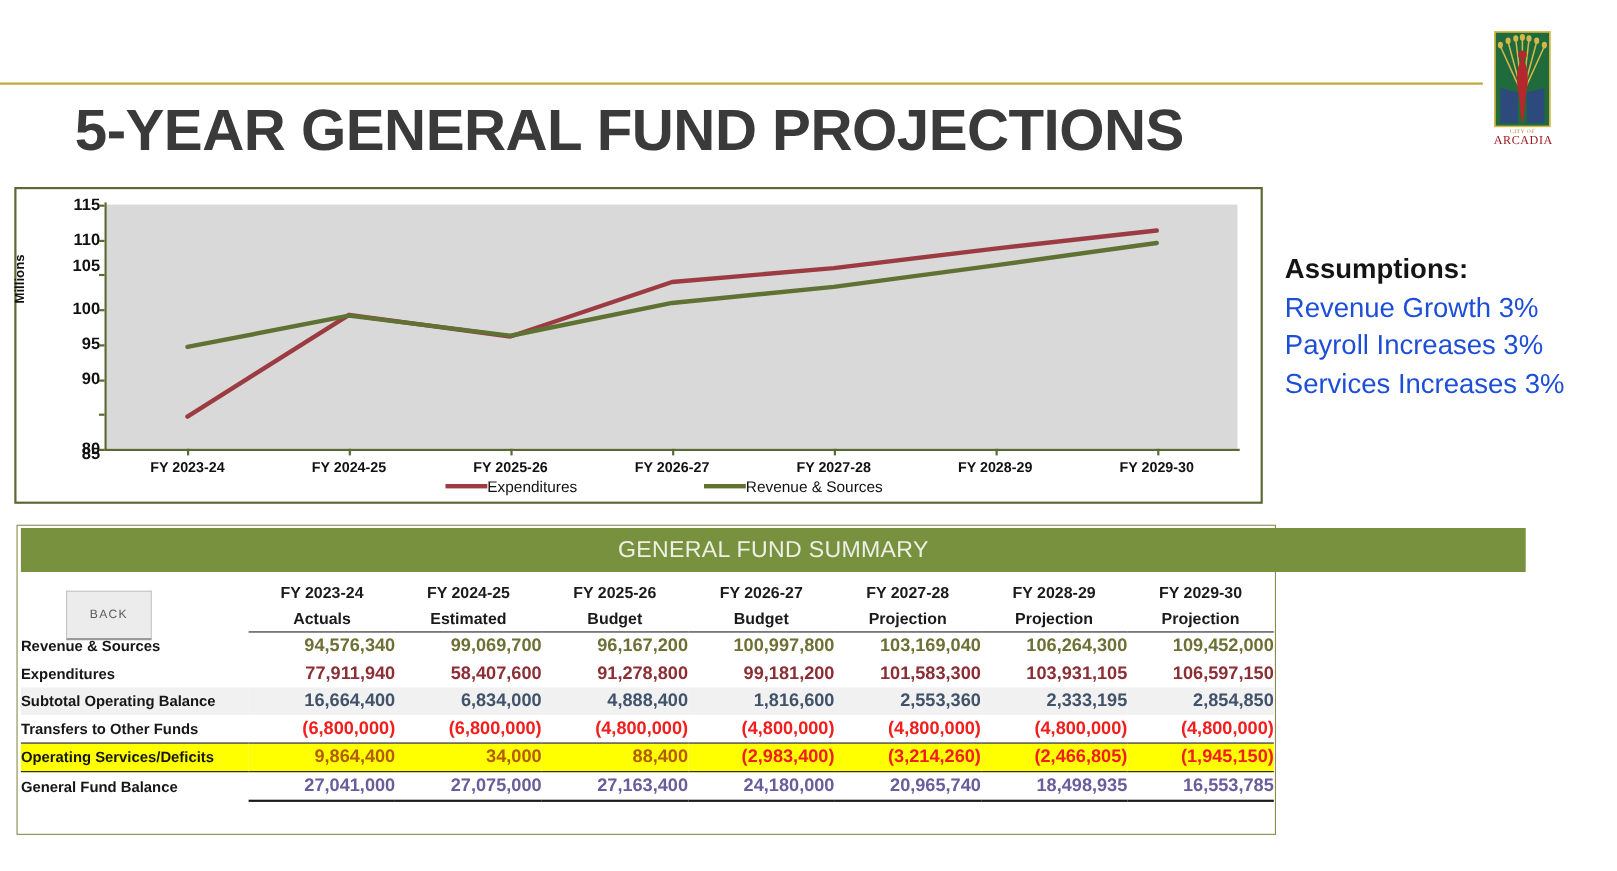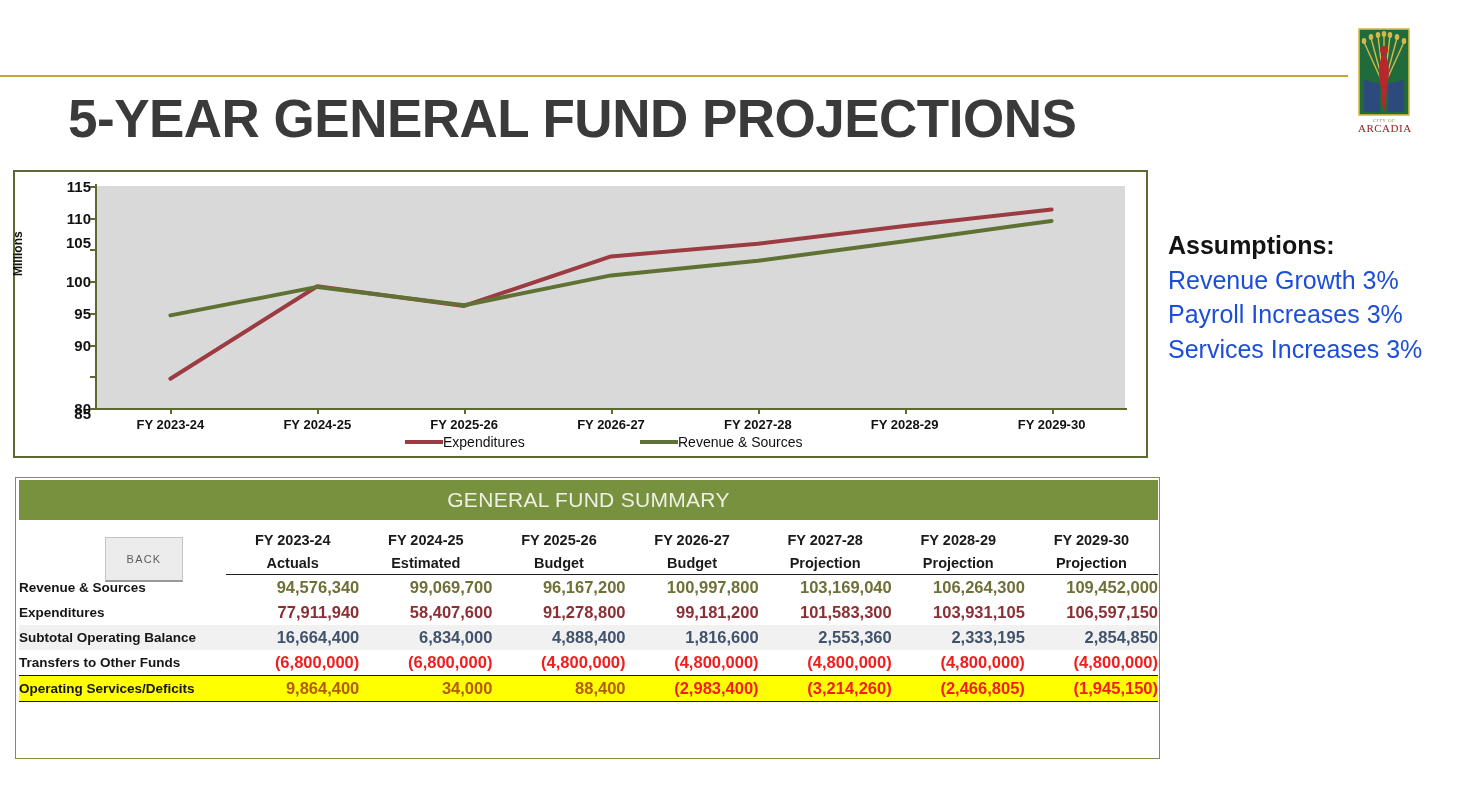--- a/index.html
+++ b/index.html
@@ -214,21 +214,21 @@
     width: 1145px;
     height: 282px;
     border: 1px solid #8a8a4a;
     background: #ffffff;
     box-sizing: border-box;
   }
   #summary-banner {
     position: absolute;
     left: 3px;
     top: 2px;
-    width: 1139px;
+    width: 1368px;
     height: 40px;
     background: #77913f;
     color: #eef0e4;
     font-size: 21px;
     display: flex;
     align-items: center;
     justify-content: center;
     letter-spacing: 0.3px;
   }
   #back-button {
@@ -239,21 +239,20 @@
     height: 42px;
     background: #ececec;
     border: 1px solid #c4c4c4;
     border-bottom: 2px solid #9a9a9a;
     color: #5c5c5c;
     font-size: 11px;
     letter-spacing: 1.2px;
     display: flex;
     align-items: center;
     justify-content: center;
-    margin-left: 45px;
   }
 
   #fund-table {
     position: absolute;
     left: 3px;
     top: 48px;
     width: 1139px;
     border-collapse: collapse;
     table-layout: fixed;
   }
@@ -502,15 +501,25 @@
         <tr class="row-surplus">
           <td class="row-label">Operating Services/Deficits</td>
           <td class="cell">9,864,400</td>
           <td class="cell">34,000</td>
           <td class="cell">88,400</td>
           <td class="cell neg">(2,983,400)</td>
           <td class="cell neg">(3,214,260)</td>
           <td class="cell neg">(2,466,805)</td>
           <td class="cell neg">(1,945,150)</td>
         </tr>
+        <tr class="row-balance">
+          <td class="row-label">General Fund Balance</td>
+          <td class="cell">27,041,000</td>
+          <td class="cell">27,075,000</td>
+          <td class="cell">27,163,400</td>
+          <td class="cell">24,180,000</td>
+          <td class="cell">20,965,740</td>
+          <td class="cell">18,498,935</td>
+          <td class="cell">16,553,785</td>
+        </tr>
       </tbody>
   </table>
 </div>
 
 </body></html>

